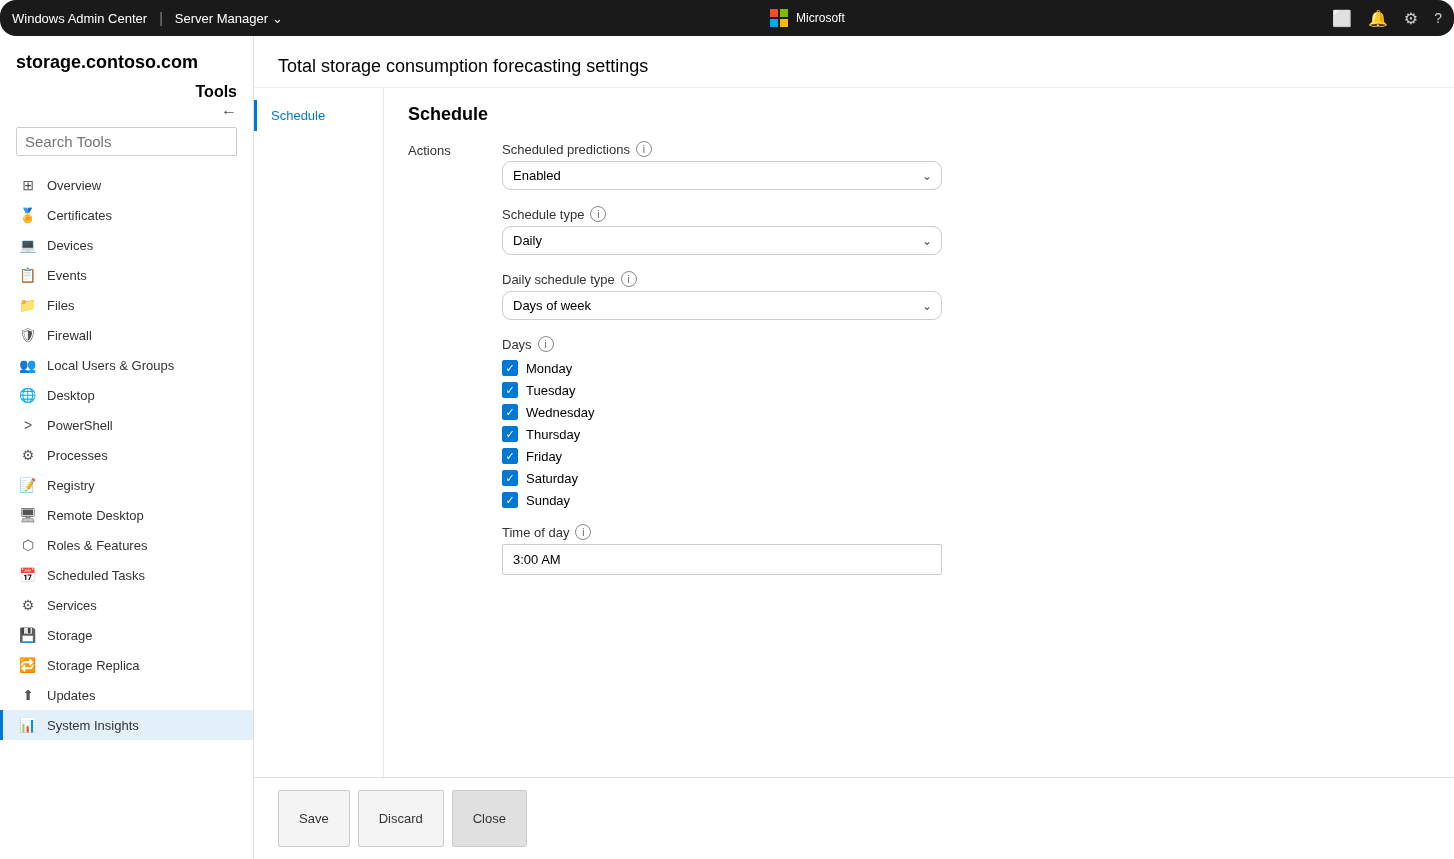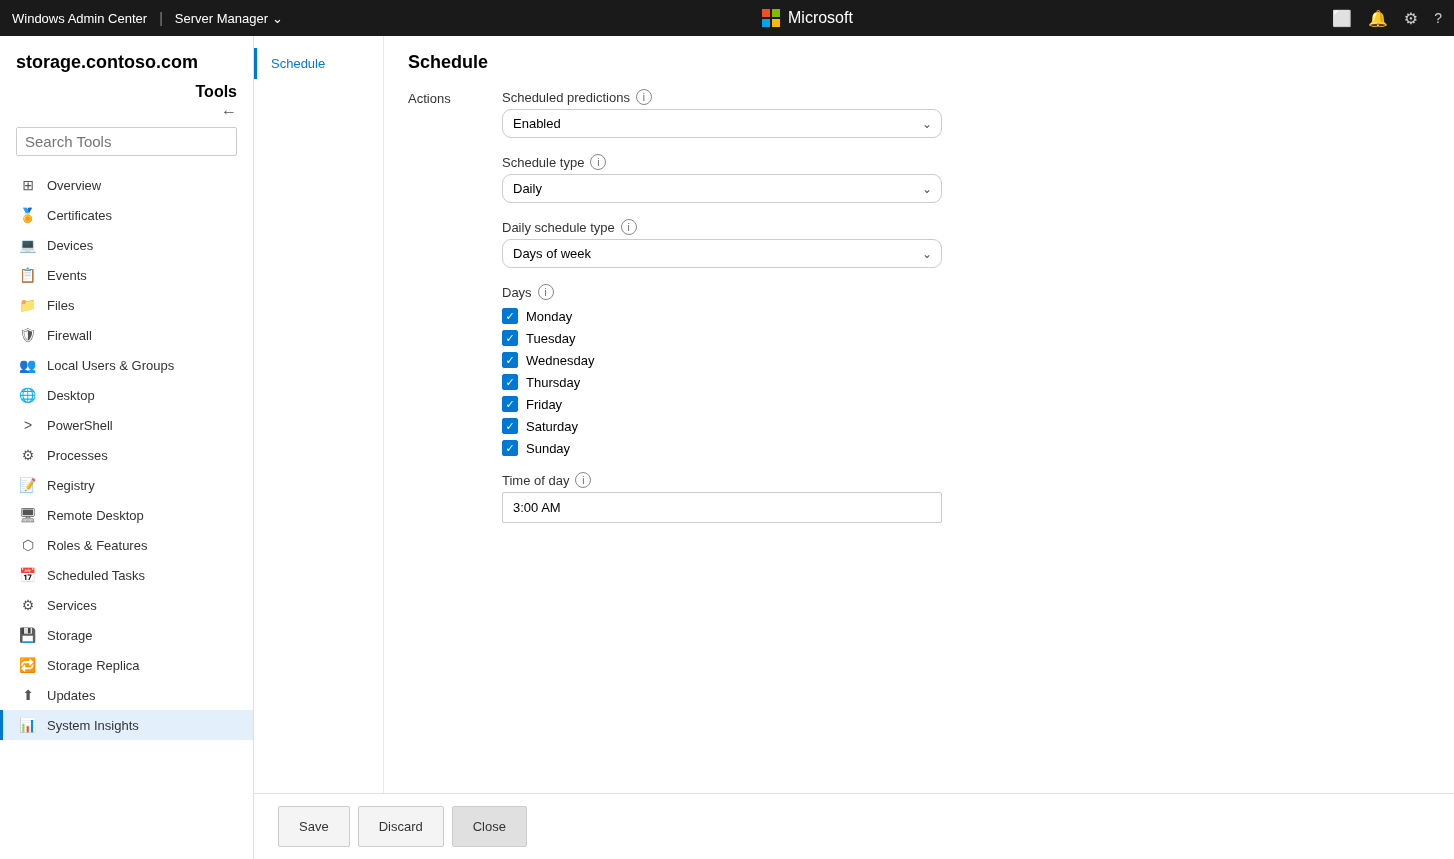--- a/index.html
+++ b/index.html
@@ -7,20 +7,21 @@
 
     
     .topbar {
       background: #1a1a1a;
       height: 36px;
       display: flex;
       align-items: center;
       justify-content: space-between;
       padding: 0 12px;
       color: #fff;
+      border-radius: 16px;
     }
     .topbar-left { display: flex; align-items: center; gap: 8px; }
     .topbar-left .app-title { font-size: 13px; color: #fff; }
     .topbar-left .separator { color: #888; margin: 0 4px; }
     .topbar-left .server-manager { font-size: 13px; color: #fff; cursor: pointer; display: flex; align-items: center; gap: 4px; }
     .topbar-center { display: flex; align-items: center; gap: 4px; }
     .ms-logo { display: flex; gap: 2px; flex-wrap: wrap; width: 18px; height: 18px; }
     .ms-logo-sq { width: 8px; height: 8px; }
     .topbar-right { display: flex; align-items: center; gap: 16px; color: #ccc; }
     .topbar-right span { cursor: pointer; font-size: 16px; }
@@ -217,21 +218,21 @@
       padding: 12px 24px;
       display: flex;
       gap: 8px;
       border-top: 1px solid #e0e0e0;
       margin-top: auto;
       background: #fff;
       position: sticky;
       bottom: 0;
     }
     .btn {
-      padding: 12px 20px;
+      padding: 20px 20px;
       font-size: 13px;
       border: 1px solid #ccc;
       background: #f4f4f4;
       cursor: pointer;
       border-radius: 2px;
       color: #333;
     }
     .btn-primary { background: #f4f4f4; }
     .btn-close { background: #e0e0e0; text-align: right; }
 
@@ -251,21 +252,21 @@
       <span>⌄</span>
     </span>
   </div>
   <div class="topbar-center">
     <div class="ms-logo">
       <div class="ms-logo-sq" style="background:#f25022;"></div>
       <div class="ms-logo-sq" style="background:#7fba00;"></div>
       <div class="ms-logo-sq" style="background:#00a4ef;"></div>
       <div class="ms-logo-sq" style="background:#ffb900;"></div>
     </div>
-    <span style="color:#fff;font-size:16px;margin-left:4px;">Microsoft</span>
+    <span style="color:#fff;font-size:12px;margin-left:4px;">Microsoft</span>
   </div>
   <div class="topbar-right">
     <span>⬜</span>
     <span>🔔</span>
     <span>⚙</span>
     <span style="font-size:14px;">?</span>
   </div>
 </div>
 
 <div class="main-layout">
@@ -356,20 +357,21 @@
           <span>Updates</span>
         </div>
         <div class="nav-item active">
           <span class="nav-icon">📊</span>
           <span>System Insights</span>
         </div>
       </nav>
   </div>
 
   <div class="content">
+    <div class="content-title">Total storage consumption forecasting settings</div>
 
     <div class="content-body">
 
       <div class="content-sidenav" id="content-sidenav">
           <div class="content-sidenav-item active">Schedule</div>
         </div>
 
       <div class="form-area">
         <div class="form-section-title">Schedule</div>
 

